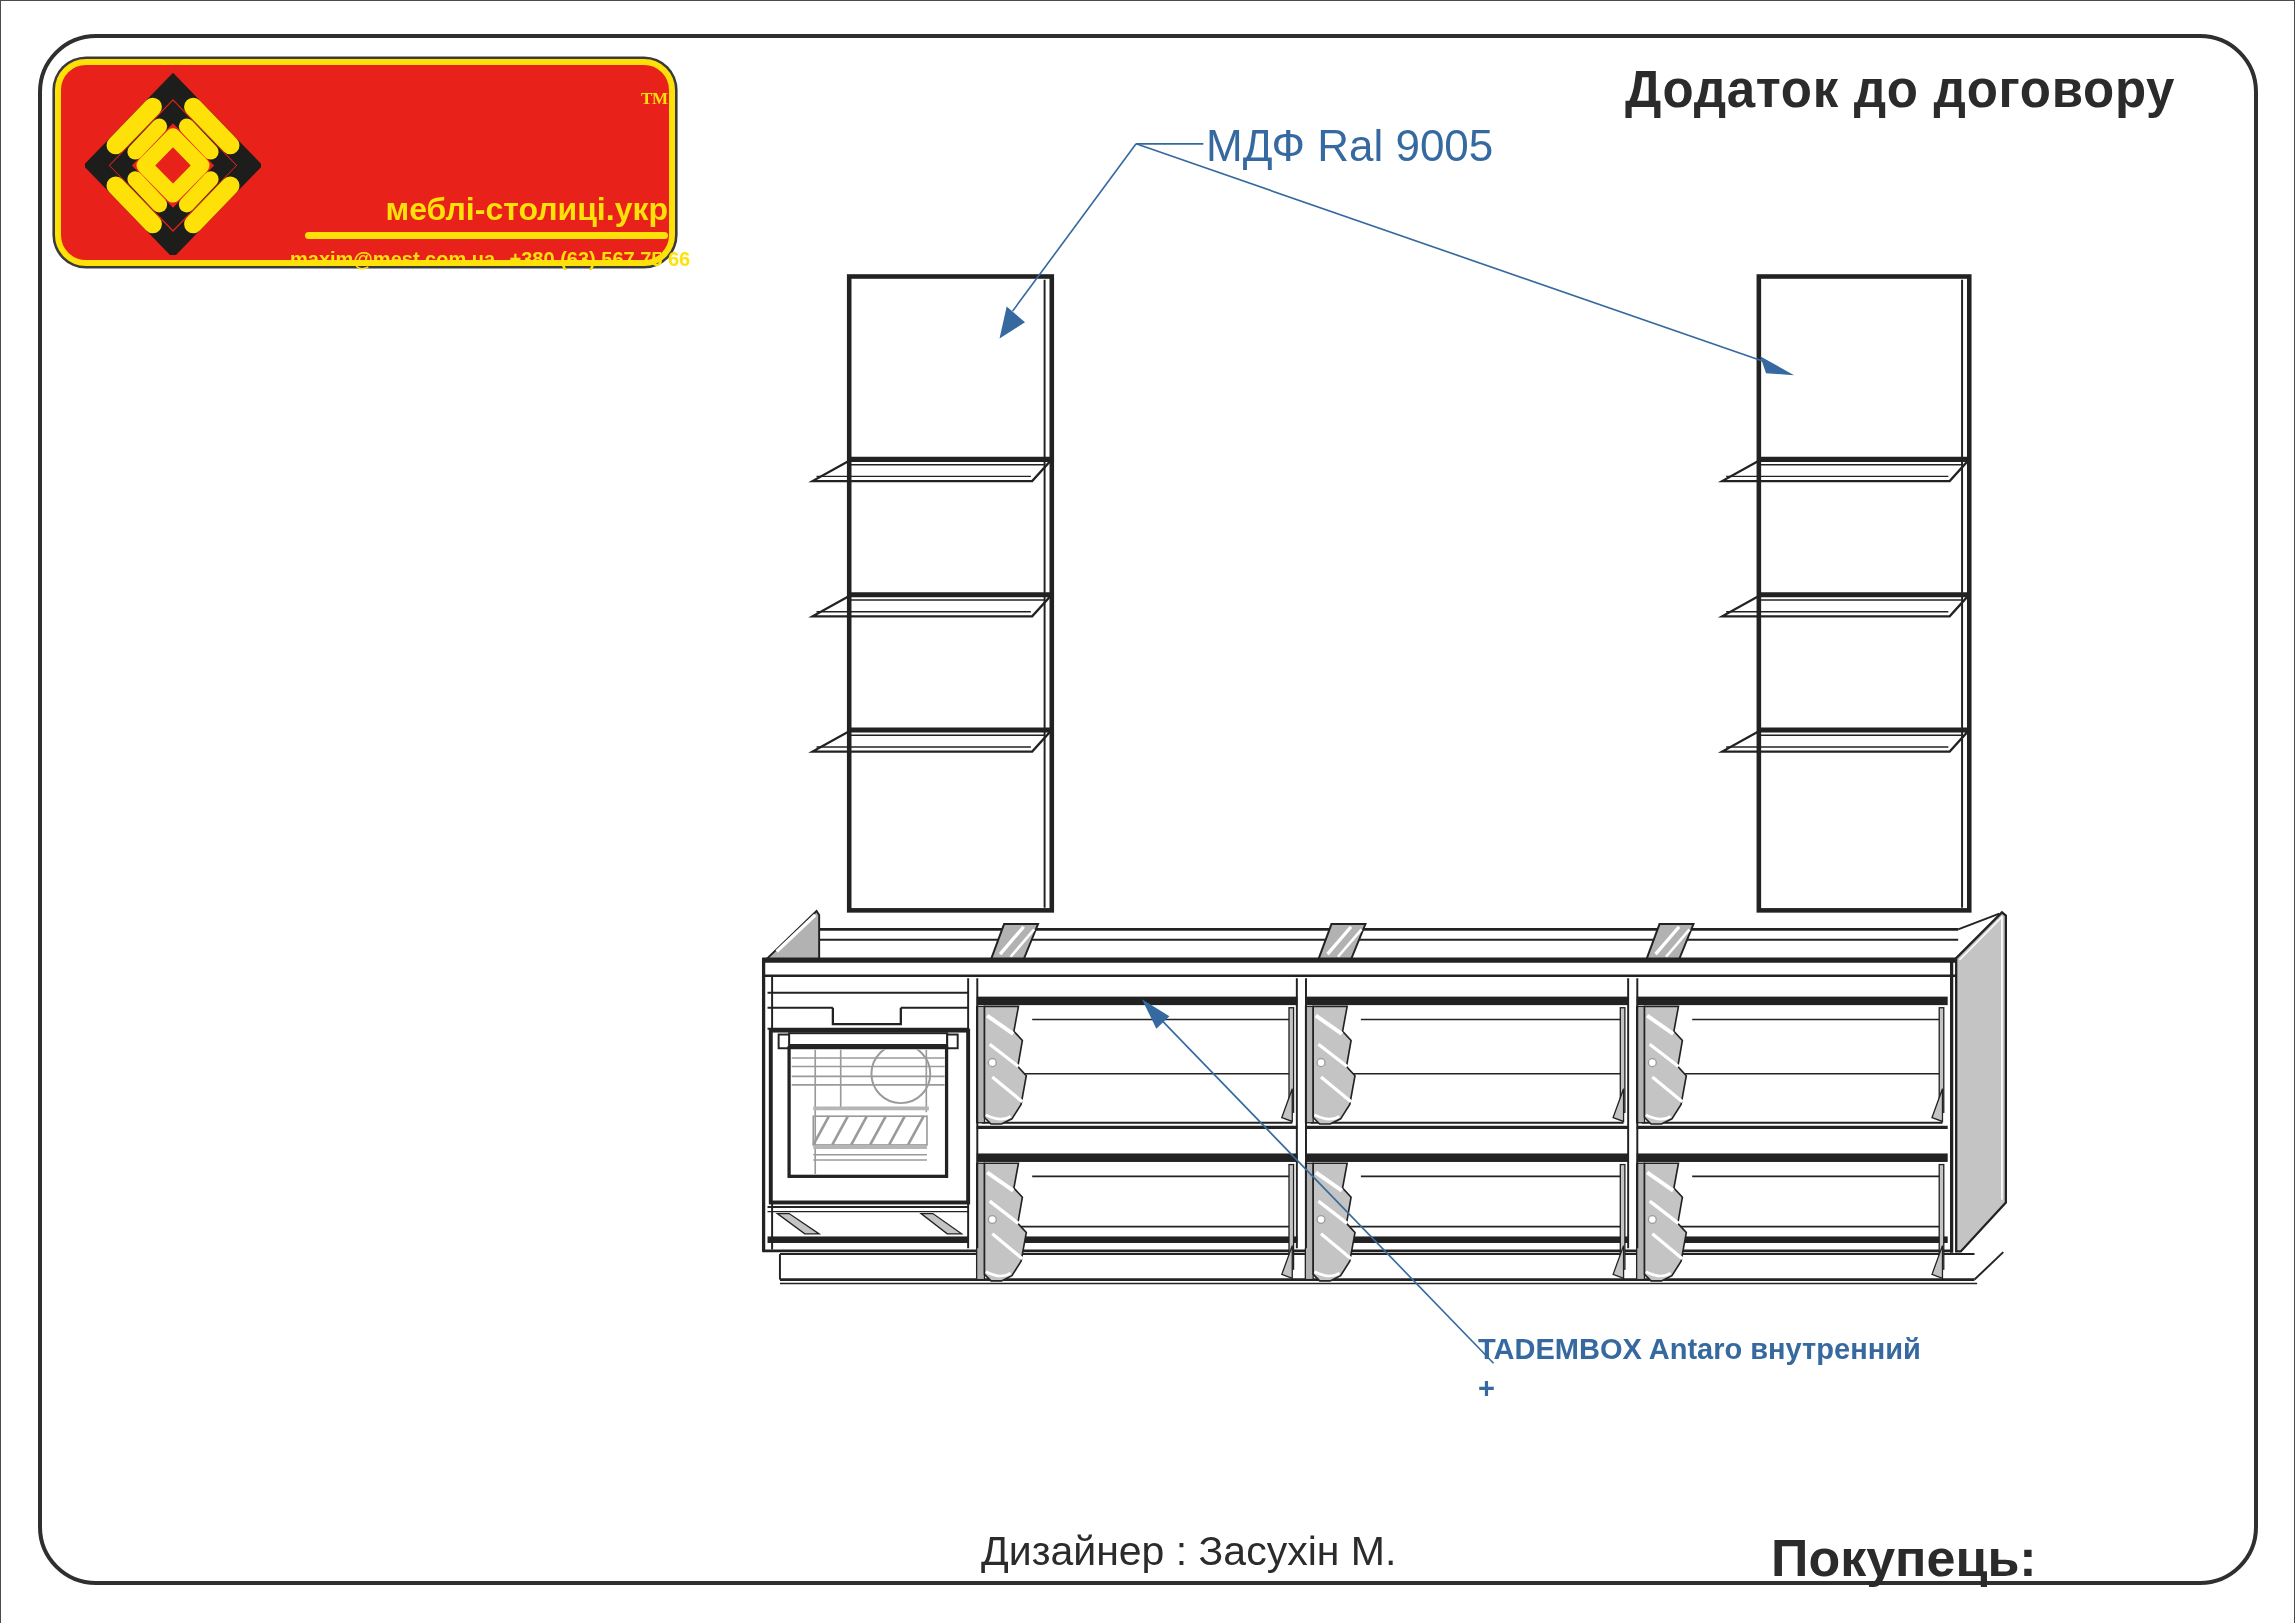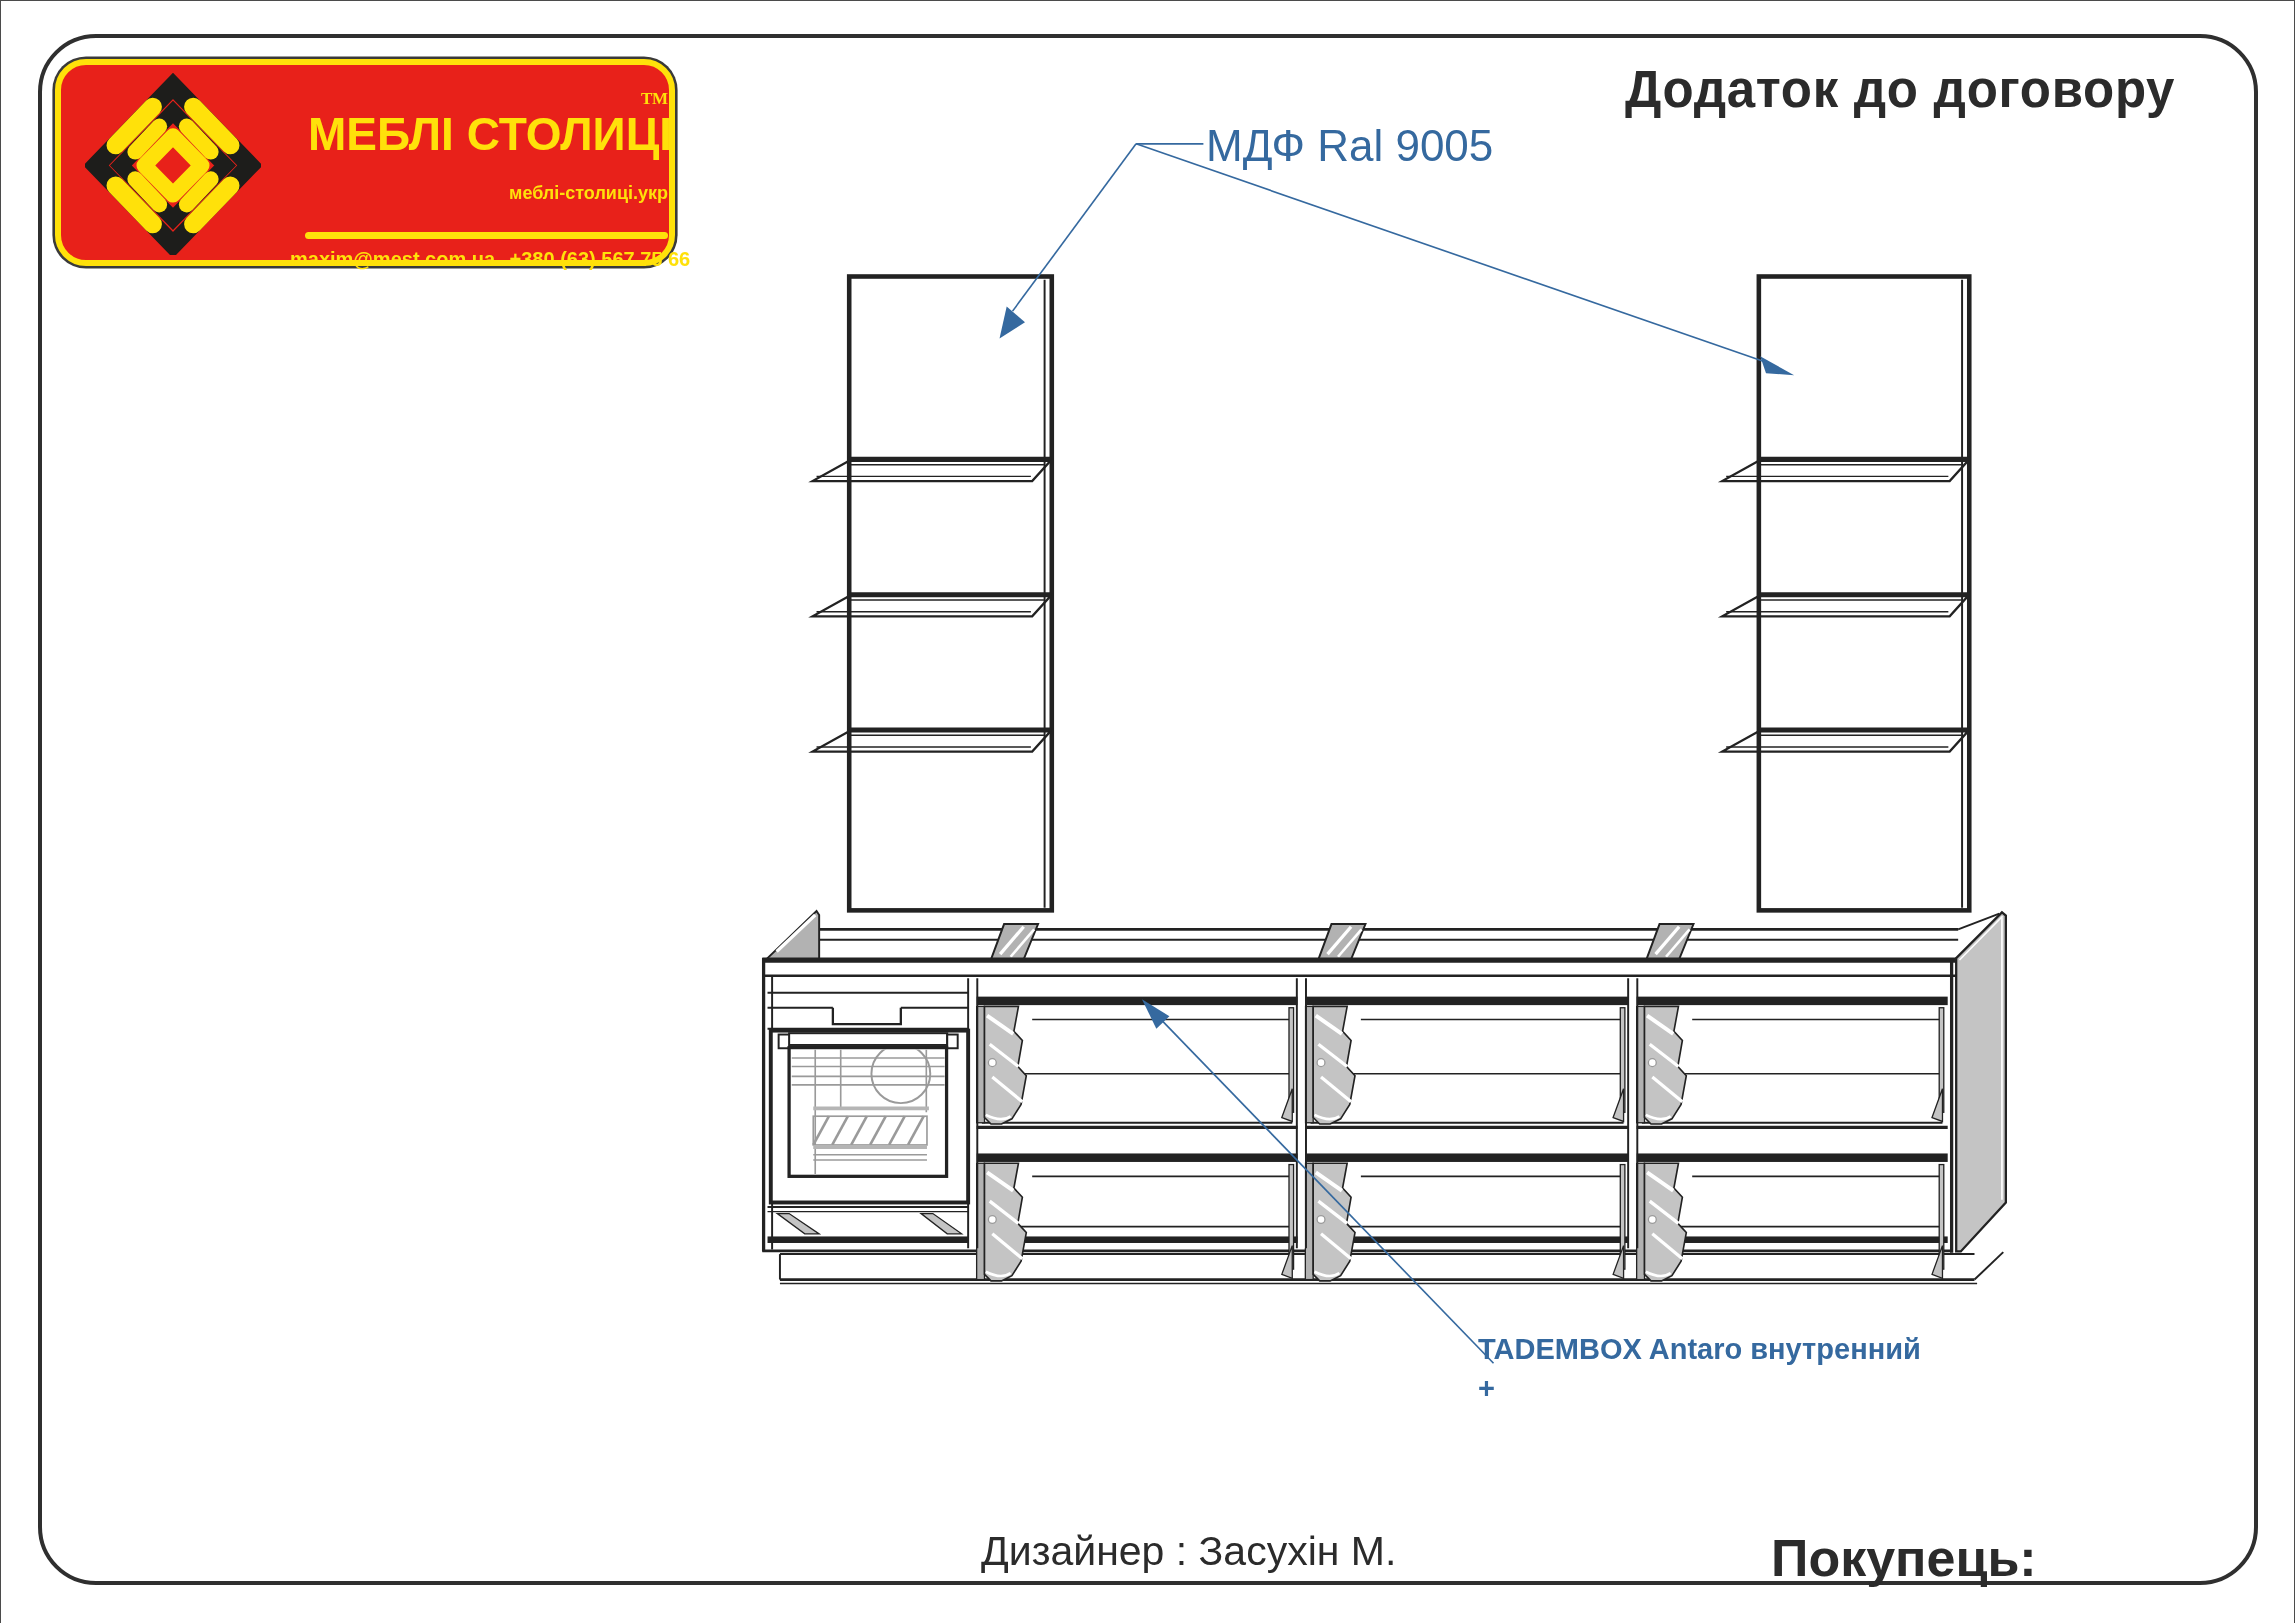--- a/index.html
+++ b/index.html
@@ -19,22 +19,22 @@
   .frame{position:absolute;left:37px;top:33px;width:2220px;height:1551px;
          border:4.6px solid var(--frame-dark);border-radius:58px;}
   
   .logo-card{position:absolute;left:54px;top:58px;width:620px;height:207px;
              background:var(--logo-red);border:6.5px solid var(--logo-yellow);
              border-radius:31px;box-shadow:0 0 0 2.6px #3a3a3a;}
   .logo-diamond{position:absolute;left:23.5px;top:6.5px;}
   .logo-brand{position:absolute;left:241px;top:42px;width:376px;text-align:center;
               font-size:46px;font-weight:bold;color:var(--logo-yellow);letter-spacing:0px;white-space:nowrap;}
   .logo-tm{position:absolute;left:580px;top:23.5px;font-size:17px;font-weight:bold;color:var(--logo-yellow);font-family:Liberation Serif, serif;}
-  .logo-site{position:absolute;left:241px;top:118px;width:366px;text-align:right;
-             font-size:18px;font-weight:bold;color:var(--logo-yellow);}
+  .logo-site{position:absolute;left:241px;top:126px;width:366px;text-align:right;
+             font-size:32px;font-weight:bold;color:var(--logo-yellow);}
   .logo-divider{position:absolute;left:244px;top:167px;width:363px;height:7.2px;
                 background:var(--logo-yellow);border-radius:3.9px;}
   .logo-contact{position:absolute;left:229px;top:183px;width:378px;
                 font-size:20px;font-weight:bold;color:var(--logo-yellow);white-space:nowrap;}
   .logo-contact .sep{display:inline-block;width:14.4px;}
   
   .doc-title{position:absolute;left:1621px;top:59px;width:556px;text-align:center;
              font-size:51px;font-weight:bold;color:var(--text-dark);letter-spacing:0.7px;white-space:nowrap;}
   .mdf-label{position:absolute;left:1205px;top:120px;font-size:44px;font-weight:500;
              color:var(--annotation-blue);white-space:nowrap;}
@@ -321,21 +321,20 @@
         </g>
         <g stroke="#ffe10a" stroke-width="24" fill="none" stroke-linecap="round">
           <line x1="-58" y1="-21" x2="-21" y2="-60"></line>
           <line x1="21" y1="-60" x2="58" y2="-21"></line>
           <line x1="-58" y1="21" x2="-21" y2="60"></line>
           <line x1="21" y1="60" x2="58" y2="21"></line>
         </g>
         <path d="M -44,0 L 0,-45 L 44,0 L 0,45 Z" fill="none" stroke="#ffe10a" stroke-width="24" stroke-linejoin="round"></path>
       </g>
     </svg>
-    <div class="logo-brand">МЕБЛІ СТОЛИЦІ</div>
     <div class="logo-tm">ТМ</div>
     <div class="logo-site">меблі-столиці.укр</div>
     <div class="logo-divider"></div>
     <div class="logo-contact">
       <span>maxim@mest.com.ua</span><span class="sep"></span><span>+380 (63) 567 75 66</span>
     </div>
   </div>
 
   <div class="doc-title">Додаток до договору</div>
 

